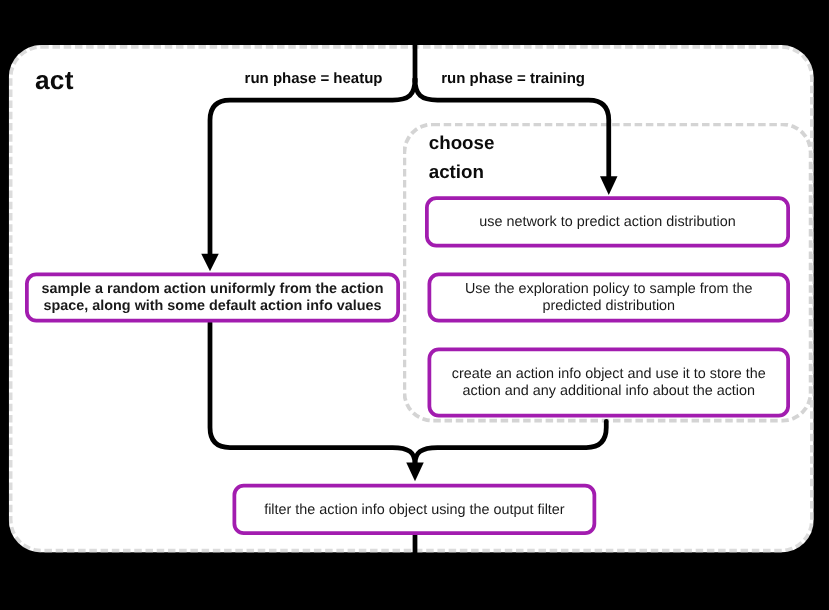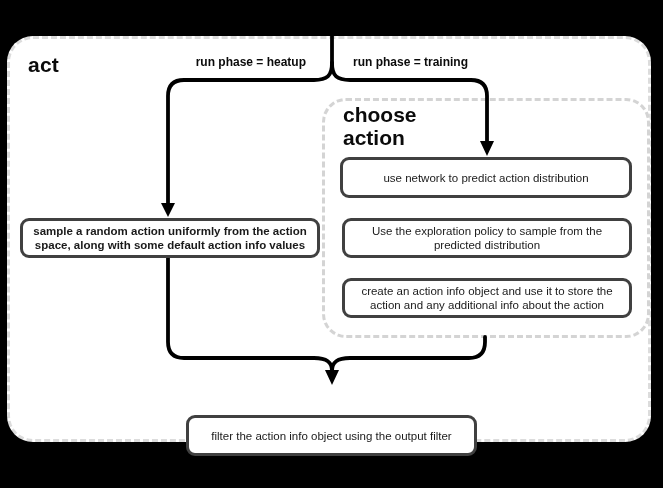--- a/index.html
+++ b/index.html
@@ -22,34 +22,34 @@
   }
   #label-heatup{left:192px;width:114px;text-align:right;}
   #label-training{left:353px;}
   #choose-group{
     position:absolute;left:322px;top:98px;width:328px;height:240px;
     border:3px dashed #d4d4d4;border-radius:24px;background:#fff;
     box-sizing:border-box;
   }
   #choose-title{
     position:absolute;left:343px;top:103px;width:95px;
-    font-size:21px;font-weight:bold;line-height:23px;color:#0b0b0b;
+    font-size:15px;font-weight:bold;line-height:23px;color:#0b0b0b;
   }
   svg#connectors{position:absolute;left:0;top:0;pointer-events:none;}
   .node{
-    position:absolute;background:#fff;border:3px solid #404040;border-radius:9px;
+    position:absolute;background:#fff;border:3px solid #a21caf;border-radius:9px;
     box-sizing:border-box;display:flex;align-items:center;justify-content:center;
     text-align:center;font-size:11.5px;line-height:14px;color:#1a1a1a;
     padding:2px 6px;
   }
   #node-sample {left:20px; top:218px;width:300px;height:40px;font-weight:bold;}
   #node-network{left:340px;top:157px;width:292px;height:41px;}
   #node-explore{left:342px;top:218px;width:290px;height:40px;text-align:center;}
-  #node-info   {left:342px;top:278px;width:290px;height:40px;}
-  #node-filter {left:186px;top:387px;width:291px;height:41px;margin-top:28px;}
+  #node-info   {left:342px;top:278px;width:290px;height:56px;}
+  #node-filter {left:186px;top:387px;width:291px;height:41px;}
 </style>
 </head>
 <body>
 
 <div id="stage">
 
   <div id="panel"></div>
 
   <div id="act-title">act</div>
 

